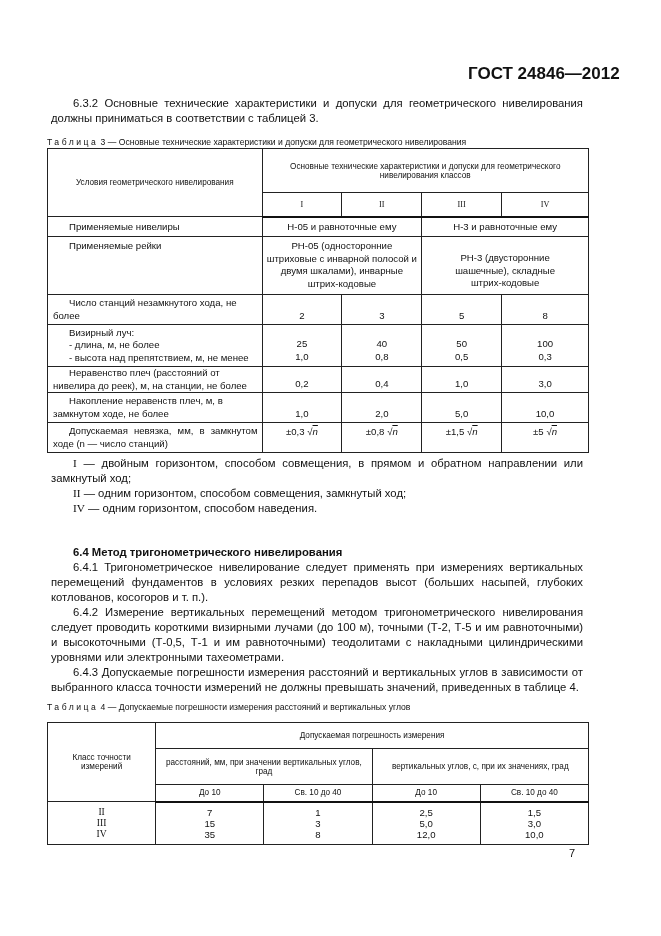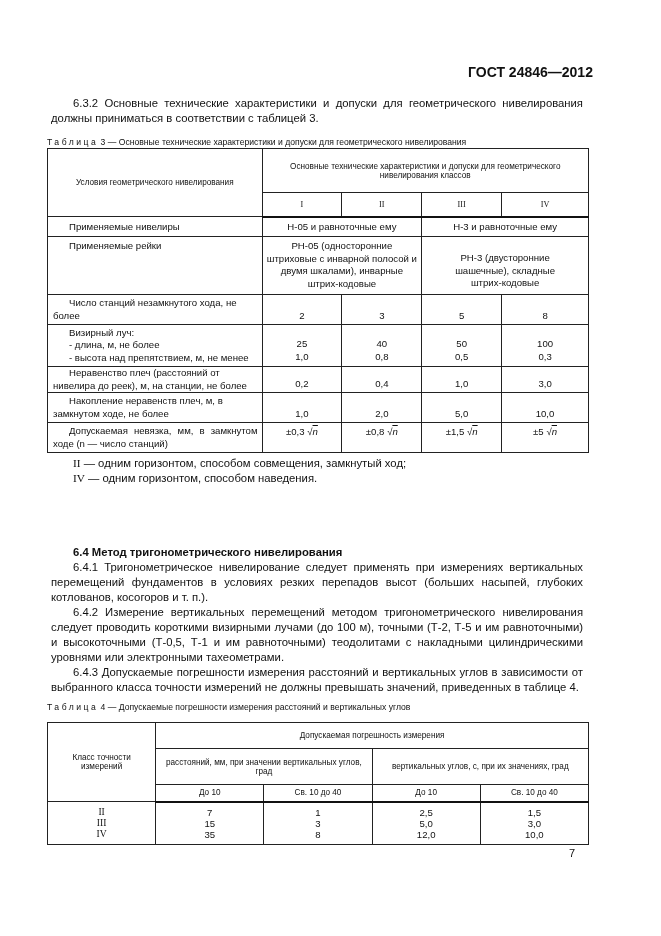--- a/index.html
+++ b/index.html
@@ -1,19 +1,19 @@
 <!DOCTYPE html>
 <html><head>
 <meta charset="utf-8">
 <style>
   html, body { margin: 0; padding: 0; background: #ffffff; }
   body { width: 661px; height: 936px; position: relative; overflow: hidden;
          font-family: "Liberation Sans", sans-serif; color: #111; }
   .abs { position: absolute; }
-  .header-code { left: 468px; top: 64px; font-size: 14px; font-weight: bold; }
+  .header-code { left: 468px; top: 64px; font-size: 17px; font-weight: bold; }
   .para { position: absolute; left: 51px; width: 532px; font-size: 11.3px; line-height: 15px; text-align: justify; }
   .indent { text-indent: 22px; }
   .caption { position: absolute; left: 47px; font-size: 8.6px; }
   .caption .spaced { letter-spacing: 2.5px; }
   table { border-collapse: collapse; position: absolute; }
   td { border: 1px solid #222; padding: 0 4px; font-size: 9.6px; vertical-align: middle; text-align: center; }
   .roman { font-family: "Liberation Serif", serif; }
   .t3 { left: 47px; top: 148px; width: 542px; }
   .t3 td.cond { text-align: left; padding-left: 5px; }
   .t3 td.cond .ind { padding-left: 16px; }
@@ -117,20 +117,21 @@
     <td class="cond" style="text-indent:16px; line-height:12.5px; text-align:justify;">Допускаемая невязка, мм, в замкнутом ходе (n — число станций)</td>
     <td style="vertical-align:top; padding-top:3px;"><span>±0,3</span> <span class="sqrt"><span>√</span><span class="rad">n</span></span></td>
     <td style="vertical-align:top; padding-top:3px;"><span>±0,8</span> <span class="sqrt"><span>√</span><span class="rad">n</span></span></td>
     <td style="vertical-align:top; padding-top:3px;"><span>±1,5</span> <span class="sqrt"><span>√</span><span class="rad">n</span></span></td>
     <td style="vertical-align:top; padding-top:3px;"><span>±5</span> <span class="sqrt"><span>√</span><span class="rad">n</span></span></td>
   </tr>
 </tbody>
   </table>
 
 <div class="para" style="top:456px;">
+  <div class="indent"><span class="roman">I</span><span> — двойным горизонтом, способом совмещения, в прямом и обратном направлении или замкнутый ход;</span></div>
   <div class="indent"><span class="roman">II</span><span> — одним горизонтом, способом совмещения, замкнутый ход;</span></div>
   <div class="indent"><span class="roman">IV</span><span> — одним горизонтом, способом наведения.</span></div>
 </div>
 
 <div class="para" style="top:545px;">
   <div class="indent heading">6.4  Метод тригонометрического нивелирования</div>
   <div class="indent">6.4.1  Тригонометрическое нивелирование следует применять при измерениях вертикальных перемещений фундаментов в условиях резких перепадов высот (больших насыпей, глубоких котлованов, косогоров и т. п.).</div>
   <div class="indent">6.4.2  Измерение вертикальных перемещений методом тригонометрического нивелирования следует проводить короткими визирными лучами (до 100 м), точными (Т-2, Т-5 и им равноточными) и высокоточными (Т-0,5, Т-1 и им равноточными) теодолитами с накладными цилиндрическими уровнями или электронными тахеометрами.</div>
   <div class="indent">6.4.3  Допускаемые погрешности измерения расстояний и вертикальных углов в зависимости от выбранного класса точности измерений не должны превышать значений, приведенных в таблице 4.</div>
 </div>

